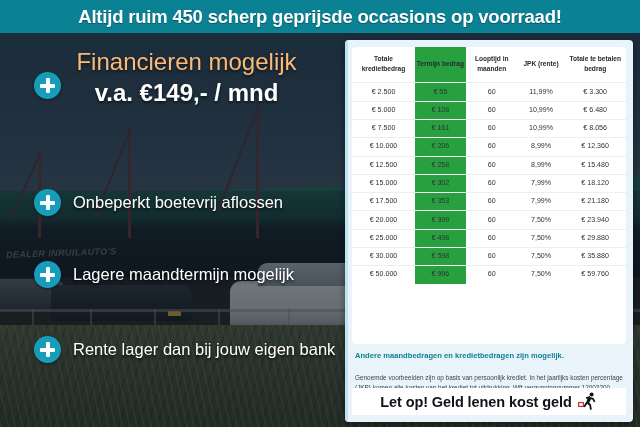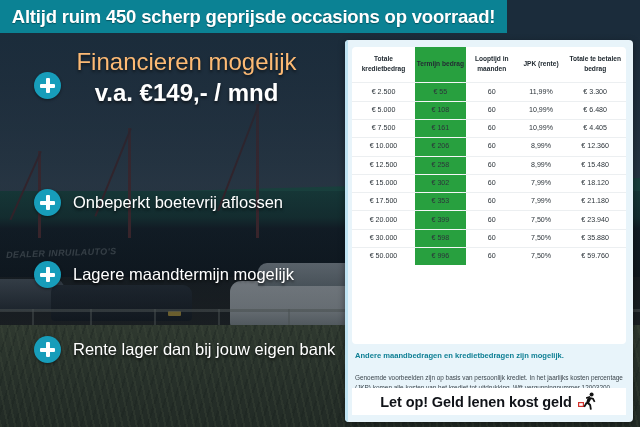--- a/index.html
+++ b/index.html
@@ -17,21 +17,21 @@
     width: 640px;
     height: 427px;
     overflow: hidden;
     background: #1b2c3b;
   }
 
   
   .banner {
     position: absolute;
     left: 0; top: 0;
-    width: 507px;
+    width: 640px;
     height: 33px;
     background: #0b8294;
     display: flex;
     align-items: center;
     justify-content: center;
     z-index: 40;
   }
   .banner-text {
     color: #ffffff;
     font-size: 18.5px;
@@ -472,21 +472,21 @@
             <td class="hl">€ 108</td>
             <td>60</td>
             <td>10,99%</td>
             <td>€ 6.480</td>
           </tr>
           <tr>
             <td>€ 7.500</td>
             <td class="hl">€ 161</td>
             <td>60</td>
             <td>10,99%</td>
-            <td>€ 4.405</td>
+            <td>€ 8.056</td>
           </tr>
           <tr>
             <td>€ 10.000</td>
             <td class="hl">€ 206</td>
             <td>60</td>
             <td>8,99%</td>
             <td>€ 12.360</td>
           </tr>
           <tr>
             <td>€ 12.500</td>
@@ -508,20 +508,27 @@
             <td>60</td>
             <td>7,99%</td>
             <td>€ 21.180</td>
           </tr>
           <tr>
             <td>€ 20.000</td>
             <td class="hl">€ 399</td>
             <td>60</td>
             <td>7,50%</td>
             <td>€ 23.940</td>
+          </tr>
+          <tr>
+            <td>€ 25.000</td>
+            <td class="hl">€ 498</td>
+            <td>60</td>
+            <td>7,50%</td>
+            <td>€ 29.880</td>
           </tr>
           <tr>
             <td>€ 30.000</td>
             <td class="hl">€ 598</td>
             <td>60</td>
             <td>7,50%</td>
             <td>€ 35.880</td>
           </tr>
           <tr>
             <td>€ 50.000</td>

